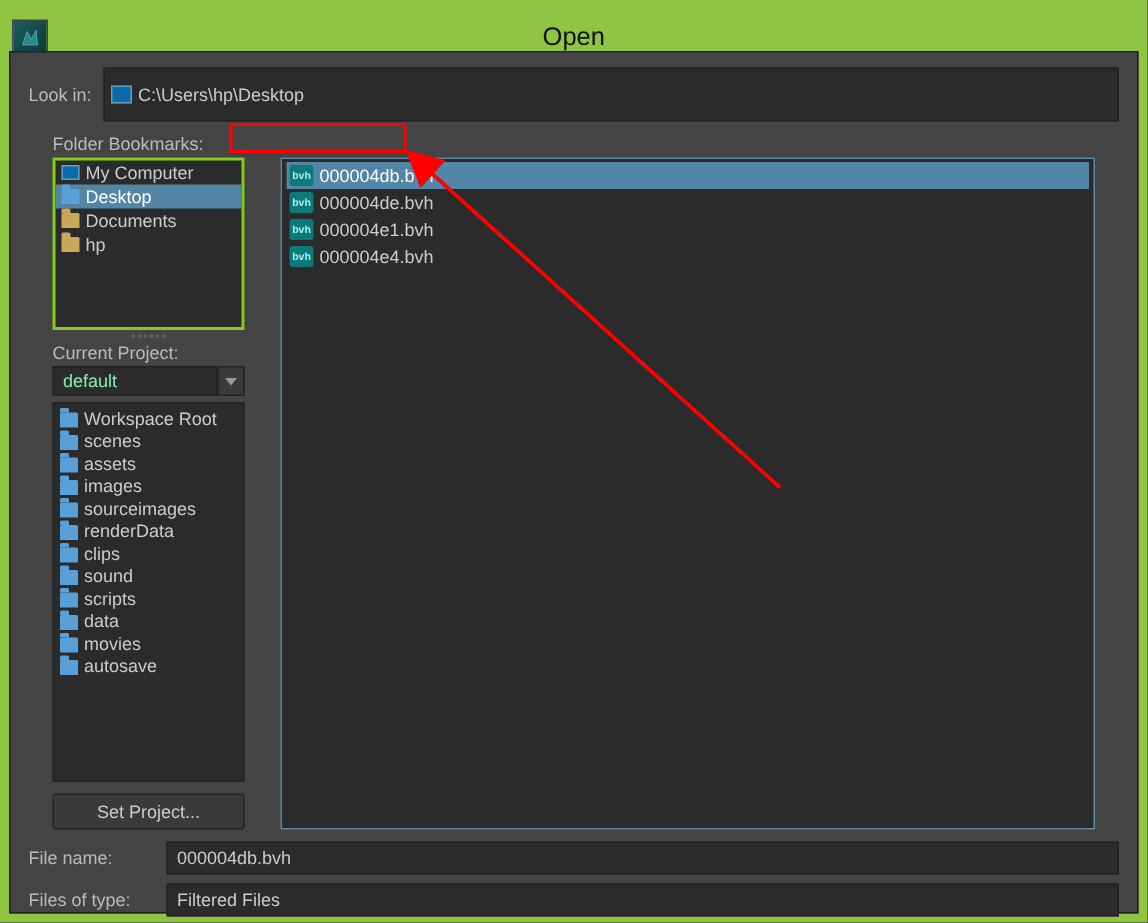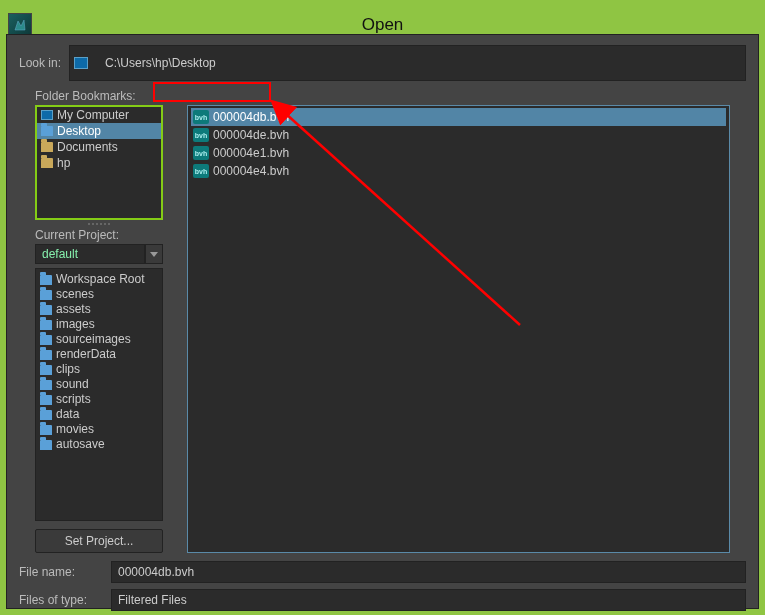--- a/index.html
+++ b/index.html
@@ -3,21 +3,21 @@
 <meta charset="utf-8">
 <style>
   * { box-sizing: border-box; margin: 0; padding: 0; font-family: Arial, sans-serif; }
   body { background: #8fc543; width: 765px; height: 615px; position: relative; }
   .titlebar { height: 49px; display: flex; align-items: center; position: relative; }
   .titlebar .logo { width: 24px; height: 24px; margin-left: 8px; background: linear-gradient(135deg,#1a5f5f,#0d3838); border: 1px solid #444; display:flex; align-items:center; justify-content:center;}
   .titlebar .title { position: absolute; left: 50%; transform: translateX(-50%); font-size: 17px; color: #111; }
   .dialog { position: absolute; left: 6px; top: 34px; right: 6px; bottom: 6px; background: #444444; border: 1px solid #222; color: #bbb; font-size: 12px; }
   .row-lookin { display: flex; align-items: center; padding: 10px 12px 8px 12px; gap: 8px; }
   .label { color: #bbb; white-space: nowrap; }
-  .path-field { flex: 1; background: #2b2b2b; border: 1px solid #222; height: 36px; display:flex; align-items:center; padding:16px 4px; gap:17px; color:#ccc;}
+  .path-field { flex: 1; background: #2b2b2b; border: 1px solid #222; height: 36px; display:flex; align-items:center; padding:16px 4px; gap:4px; color:#ccc;}
   .screen-icon { width:14px; height:12px; background:#0d6aa8; border:1px solid #5aa0c8; display:inline-block;}
   .main-area { display: flex; padding: 0 28px; gap: 24px; }
   .left-col { width: 128px; display:flex; flex-direction:column; }
   .panel-label { font-size: 12px; color:#bbb; margin-bottom: 2px; }
   .bookmarks { background: #2b2b2b; border: 2px solid #84cc16; height: 115px; overflow:hidden; }
   .bk-item { display:flex; align-items:center; gap:4px; padding:1px 4px; font-size:12px; color:#ccc; cursor:default;}
   .bk-item.selected { background:#5285a6; color:#fff;}
   .icon-folder { width:12px; height:10px; background:#c9a85a; display:inline-block; border-radius:1px 1px 0 0; position:relative;}
   .icon-folder::before { content:""; position:absolute; top:-3px; left:0; width:6px; height:3px; background:#c9a85a; border-radius:1px 1px 0 0;}
   .icon-folder.blue { background:#5aa0d8;}

